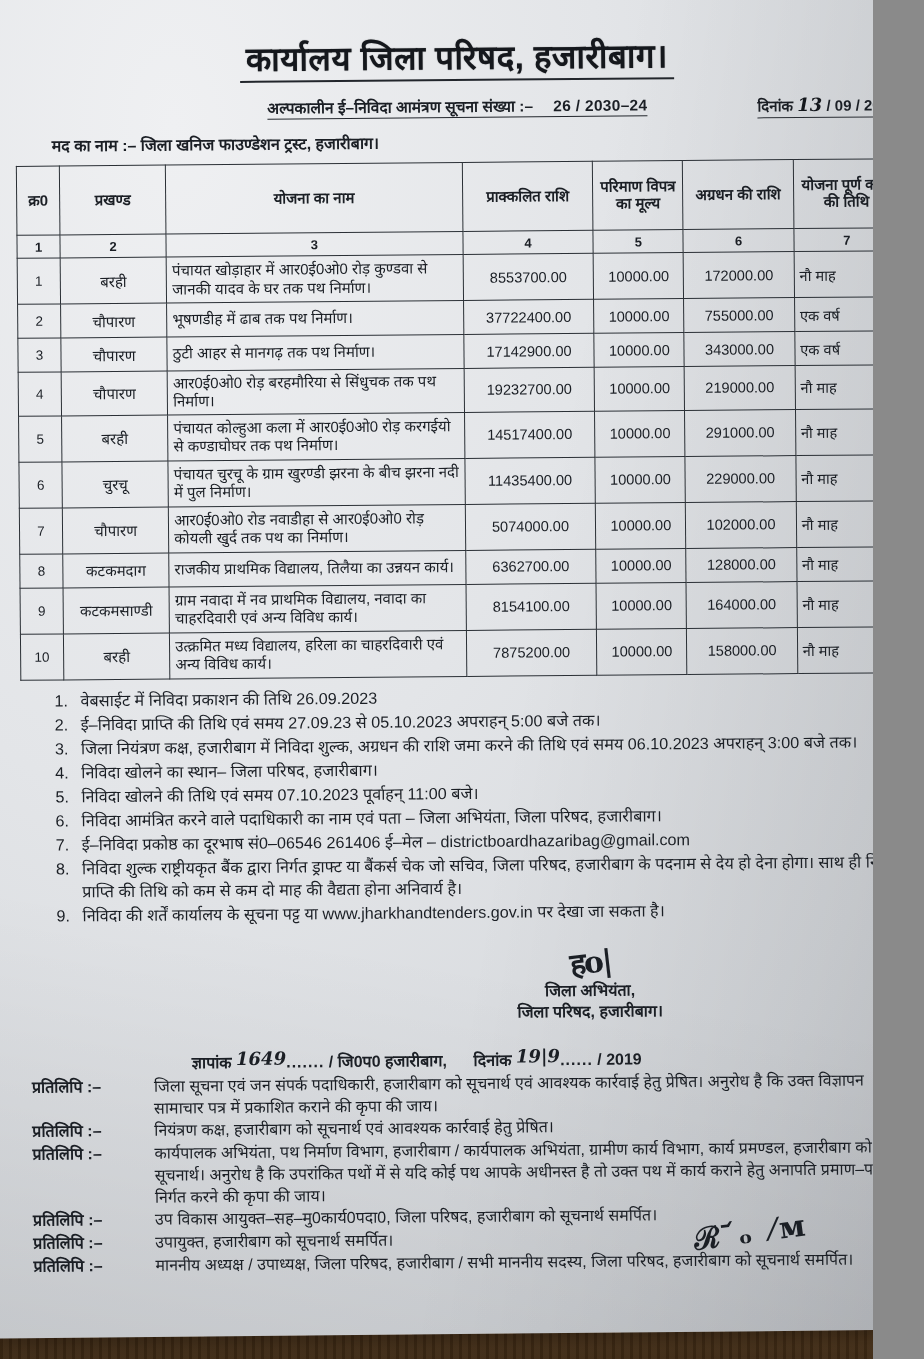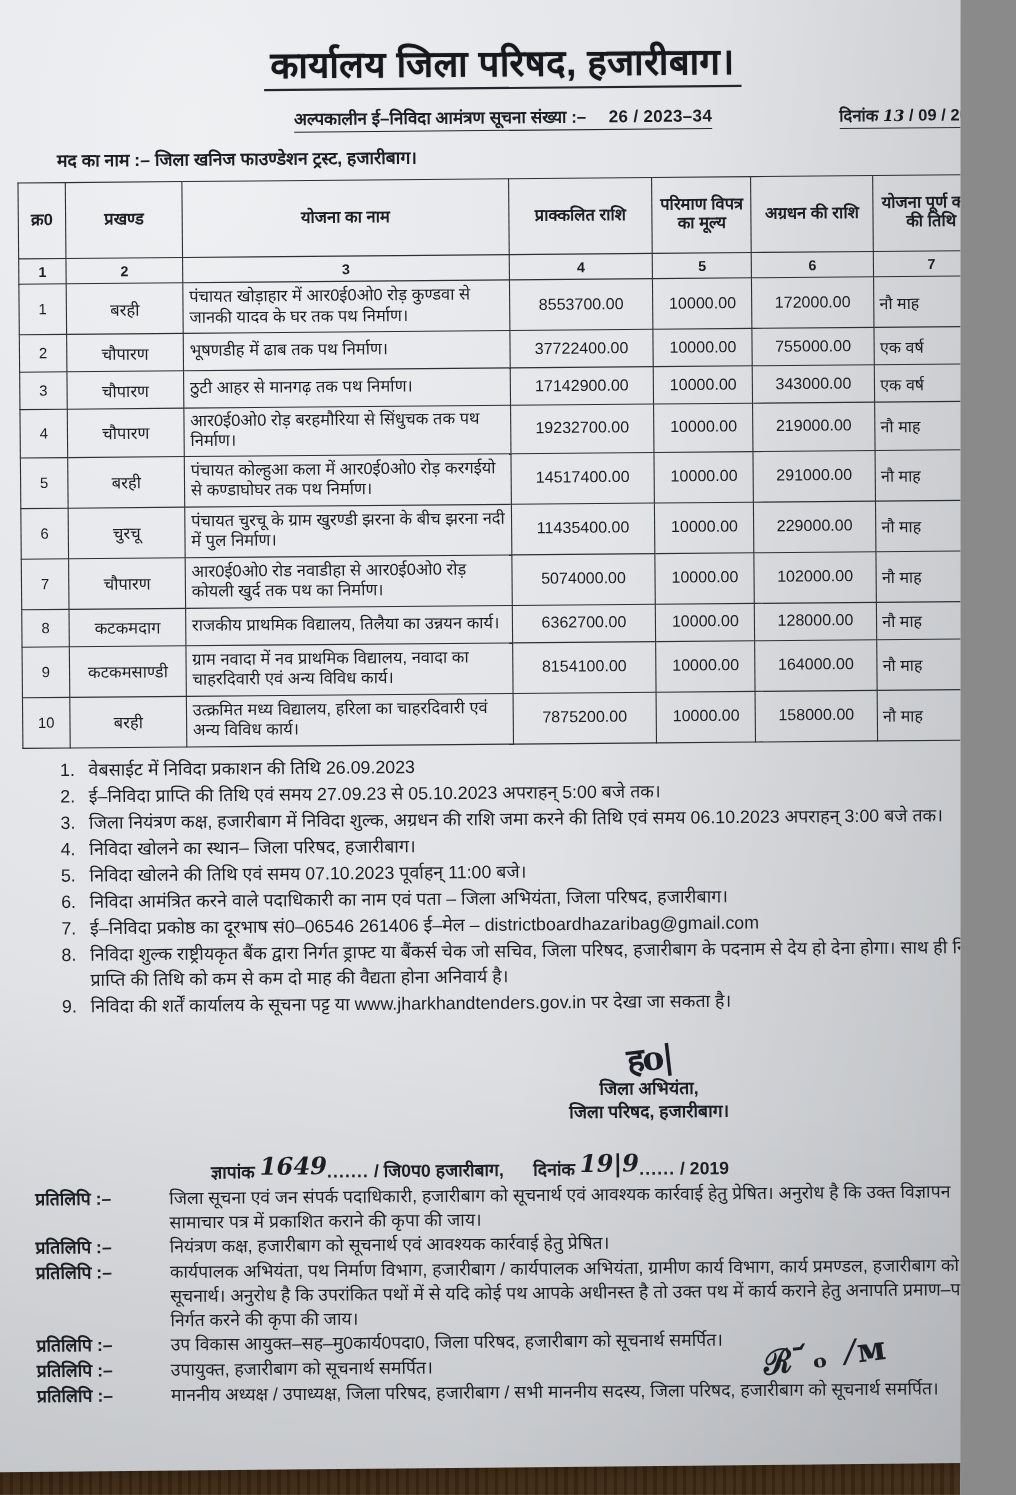--- a/index.html
+++ b/index.html
@@ -98,21 +98,21 @@
     top: 97px;
     font-size: 15px;
     font-weight: 600;
     border-bottom: 1.5px solid #2a2e34;
     padding-bottom: 2px;
   }
   .hand {
     font-family: "DejaVu Serif", serif;
     font-style: italic;
     font-weight: 700;
-    font-size: 14px;
+    font-size: 18px;
     color: #14171c;
   }
   .fund-line {
     margin: 14px 0 0 56px;
     font-size: 16px;
     font-weight: 600;
   }
 
   
   table.tender {
@@ -180,21 +180,21 @@
   .memo-line {
     margin: 26px 0 0 188px;
     font-size: 16px;
     font-weight: 600;
   }
   .dots { letter-spacing: 1px; }
   .memo-hand {
     font-family: "DejaVu Serif", serif;
     font-style: italic;
     font-weight: 700;
-    font-size: 22px;
+    font-size: 18px;
     position: relative;
     top: -3px;
   }
   .copies { margin-top: 2px; }
   .copy-row {
     display: flex;
     align-items: flex-start;
     font-size: 16px;
     line-height: 1.36;
     margin-bottom: 1px;
@@ -228,21 +228,21 @@
 
   <div class="content">
 
     <div class="doc-title">
       <span>कार्यालय जिला परिषद, हजारीबाग।</span>
     </div>
 
     <div class="notice-line">
       <span class="u">
         <span>अल्पकालीन ई–निविदा आमंत्रण सूचना संख्या :–</span>
-        <span class="notice-no">26 / 2023–34</span>
+        <span class="notice-no">26 / 2030–24</span>
       </span>
     </div>
 
     <div class="date-row">
       <span>दिनांक</span>
       <span class="hand">13</span>
       <span>/</span>
       <span>09</span>
       <span>/</span>
       <span>2023</span>

